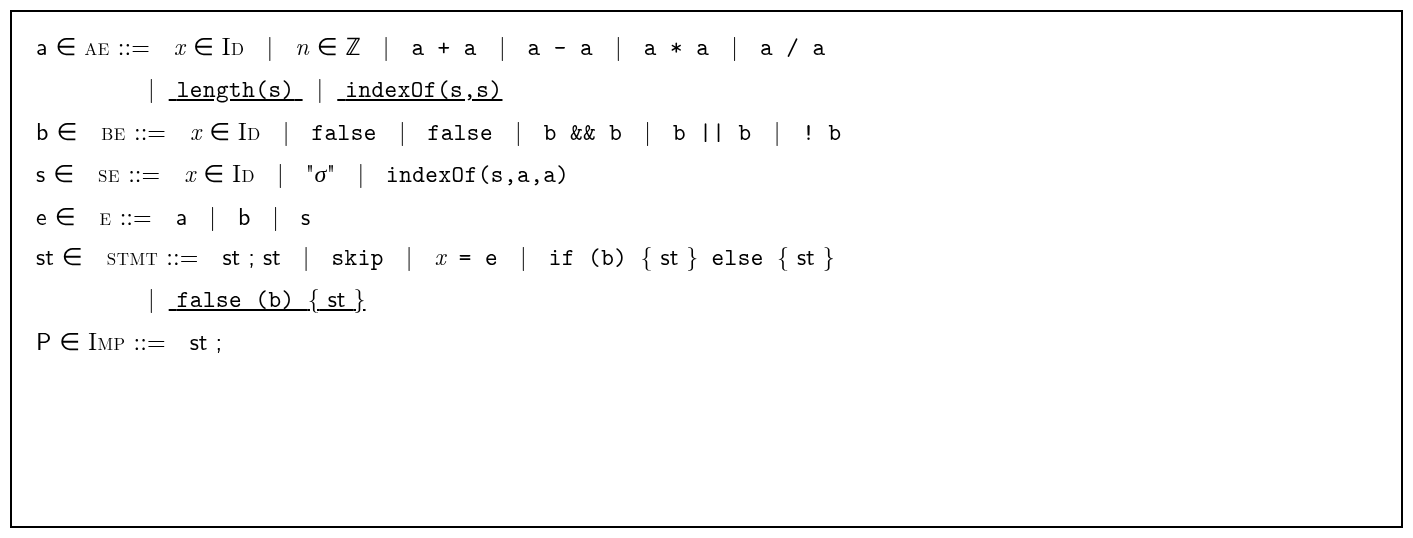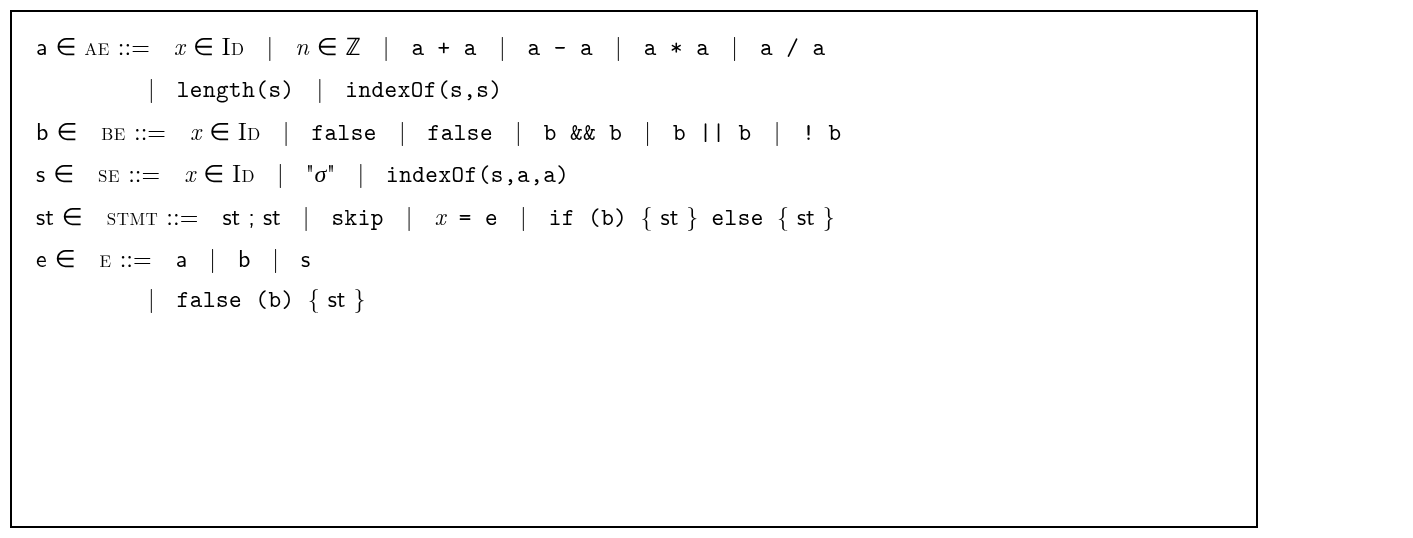--- a/index.html
+++ b/index.html
@@ -10,30 +10,31 @@
     body {
       background: #fff;
       padding: 10px;
       font-family: "Latin Modern Roman", "Computer Modern", Georgia, serif;
       font-size: 24px;
       color: #000;
     }
     .grammar-box {
       border: 2px solid #000;
       padding: 14px 24px;
-      width: 1248px;
+      width: 1393px;
       height: 518px;
       line-height: 1.6;
     }
     .line {
       white-space: nowrap;
       margin-bottom: 2px;
     }
     .cont {
       padding-left: 98px;
+      text-decoration: underline;
     }
     .tt {
       font-family: "Latin Modern Mono", "Courier New", monospace;
       letter-spacing: 0.5px;
     }
     .sf {
       font-family: "Latin Modern Sans", Helvetica, Arial, sans-serif;
     }
     .sc {
       font-variant: small-caps;
@@ -136,48 +137,56 @@
     <span>∈</span>
     <span class="sc">Id</span>
     <span class="sep">|</span>
     <span><span>"</span><span class="it">σ</span><span>"</span></span>
     <span class="sep">|</span>
     <span class="tt">indexOf(s,a,a)</span>
   </div>
 
 
   <div class="line">
+    <span class="sf">e</span>
+    <span>∈</span>
+    <span class="sp"></span>
+    <span class="sc">e</span>
+    <span>::=</span>
+    <span class="sp"></span>
+    <span class="sf">a</span>
+    <span class="sep">|</span>
+    <span class="sf">b</span>
+    <span class="sep">|</span>
+    <span class="sf">s</span>
+  </div>
+
+  <div class="line">
     <span class="sf">st</span>
     <span>∈</span>
     <span class="sp"></span>
     <span class="sc">stmt</span>
     <span>::=</span>
     <span class="sp"></span>
     <span class="sf">st ; st</span>
     <span class="sep">|</span>
     <span class="tt">skip</span>
     <span class="sep">|</span>
     <span><span class="it">x</span><span class="tt"> = e</span></span>
     <span class="sep">|</span>
     <span><span class="tt">if (b) </span><span>{</span><span class="sf"> st </span><span>}</span><span class="tt"> else </span><span>{</span><span class="sf"> st </span><span>}</span></span>
   </div>
 
-  <div class="line">
-    <span class="sf">e</span>
-    <span>∈</span>
-    <span class="sp"></span>
-    <span class="sc">e</span>
-    <span>::=</span>
-    <span class="sp"></span>
-    <span class="sf">a</span>
-    <span class="sep">|</span>
-    <span class="sf">b</span>
-    <span class="sep">|</span>
-    <span class="sf">s</span>
-  </div>
-
   <div class="line cont">
     <span class="sep">|</span>
     <span><span class="tt">false (b) </span><span>{</span><span class="sf"> st </span><span>}</span></span>
   </div>
 
+  <div class="line">
+    <span class="sf">P</span>
+    <span>∈</span>
+    <span class="sc">Imp</span>
+    <span>::=</span>
+    <span class="sp"></span>
+    <span class="sf">st ;</span>
+  </div>
 
 </div>
 
 </body></html>

